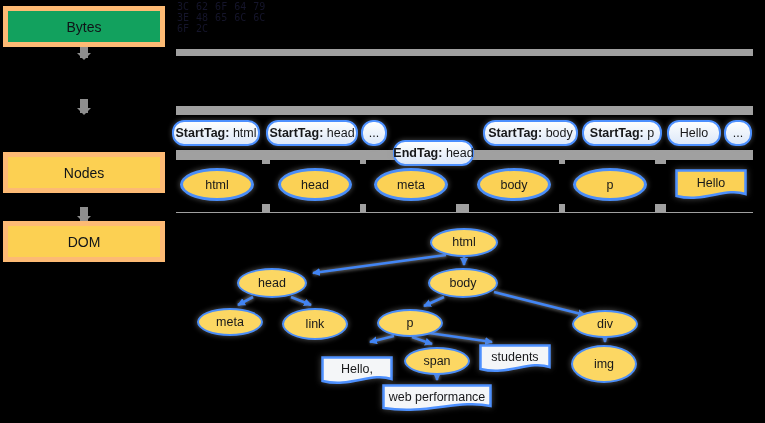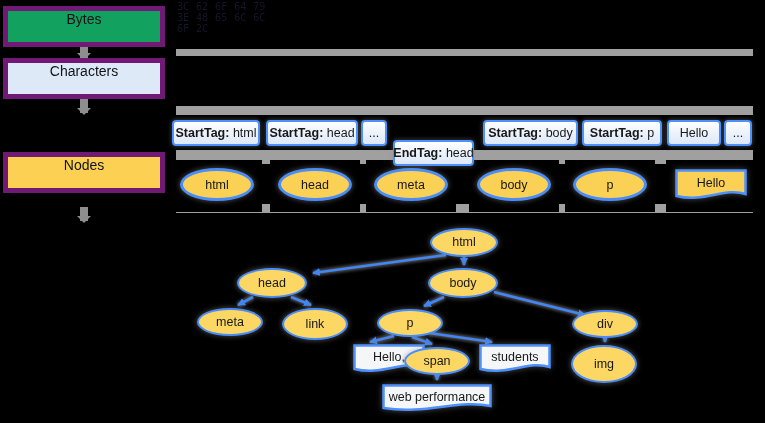--- a/index.html
+++ b/index.html
@@ -1,31 +1,31 @@
 <!DOCTYPE html>
 <html><head>
 <meta charset="utf-8">
 <style>
   html,body{margin:0;padding:0;background:#000;}
   #canvas{position:relative;width:765px;height:423px;background:#000;overflow:hidden;
           font-family:"Liberation Sans","DejaVu Sans",sans-serif;}
   
-  .stage{position:absolute;left:3px;width:152px;height:31px;border:5px solid #701a75;
-         display:flex;align-items:flex-start;justify-content:center;z-index:3;}
+  .stage{position:absolute;left:3px;width:152px;height:31px;border:5px solid #fdba74;
+         display:flex;align-items:center;justify-content:center;z-index:3;}
   .stage span{font-size:14px;color:#101418;}
   .connector{position:absolute;left:80px;width:8px;background:#8e8e8e;z-index:2;}
   .conn-arrow{position:absolute;left:77px;width:0;height:0;border-left:7px solid transparent;
               border-right:7px solid transparent;border-top:7px solid #8e8e8e;z-index:2;}
   
   .bar{position:absolute;left:176px;width:577px;background:#a0a0a0;z-index:1;}
   .faint{position:absolute;left:177px;top:1px;width:90px;font-family:"DejaVu Sans Mono",monospace;
          font-size:10px;line-height:11px;color:#15152b;z-index:1;word-spacing:1px;}
   
   .token{position:absolute;top:120px;height:26px;box-sizing:border-box;
-         border:2px solid #4d90fe;border-radius:4px;
+         border:2px solid #4d90fe;border-radius:12px;
          background:linear-gradient(#fdfefe,#dde8f8);
          display:flex;align-items:center;justify-content:center;
          font-size:12.5px;color:#17181a;z-index:4;white-space:pre;
          box-shadow:0 0 4px 1px rgba(150,150,150,.35);}
   .token b{font-weight:700;}
   
   .knockout{position:absolute;top:160px;height:52px;background:#000;z-index:2;}
   .ellipse{position:absolute;border-radius:50%;background:#fbd155;border:3px solid #4a8df8;
            box-sizing:border-box;display:flex;align-items:center;justify-content:center;
            font-size:12.5px;color:#17181a;z-index:5;
@@ -36,25 +36,25 @@
   .tree-label{pointer-events:none;}
 </style>
 </head>
 <body>
 
 <div id="canvas">
 
   <div class="stage" style="top: 6px; background: rgb(18, 161, 94);">
       <span>Bytes</span>
     </div>
-  <div class="stage" style="top: 58px; background: rgb(221, 233, 247);">
-      <span>Characters</span>
-    </div>
   <div class="stage" style="top: 152px; background: rgb(252, 208, 82);">
       <span>Nodes</span>
+    </div>
+  <div class="stage" style="top: 221px; background: rgb(252, 208, 82);">
+      <span>DOM</span>
     </div>
 
   <div class="connector" style="top:47px;height:11px"></div>
   <div class="conn-arrow" style="top:53px"></div>
   <div class="connector" style="top:99px;height:14px"></div>
   <div class="conn-arrow" style="top:108px"></div>
   <div class="connector" style="top:154px;height:12px"></div>
   <div class="conn-arrow" style="top:161px"></div>
   <div class="connector" style="top:207px;height:14px"></div>
   <div class="conn-arrow" style="top:216px"></div>
@@ -131,21 +131,21 @@
       </g>
   </svg>
   <div id="tree-nodes">
       <div class="ellipse" style="left: 430px; top: 227.5px; width: 68px; height: 29px; background: rgb(252, 215, 99); border-width: 2.5px; z-index: 5;">html</div>
       <div class="ellipse" style="left: 237px; top: 268px; width: 70px; height: 30px; background: rgb(252, 215, 99); border-width: 2.5px; z-index: 5;">head</div>
       <div class="ellipse" style="left: 428px; top: 268px; width: 70px; height: 30px; background: rgb(252, 215, 99); border-width: 2.5px; z-index: 5;">body</div>
       <div class="ellipse" style="left: 197px; top: 308px; width: 66px; height: 28px; background: rgb(252, 215, 99); border-width: 2.5px; z-index: 5;">meta</div>
       <div class="ellipse" style="left: 282px; top: 308px; width: 66px; height: 32px; background: rgb(252, 215, 99); border-width: 2.5px; z-index: 5;">link</div>
       <div class="ellipse" style="left: 377px; top: 309px; width: 66px; height: 28px; background: rgb(252, 215, 99); border-width: 2.5px; z-index: 5;">p</div>
       <div class="ellipse" style="left: 572px; top: 310px; width: 66px; height: 28px; background: rgb(252, 215, 99); border-width: 2.5px; z-index: 5;">div</div>
-      <div class="tnode" style="position: absolute; left: 321px; top: 344px; z-index: 5; margin-left: 32px;"><svg width="72" height="34">
+      <div class="tnode" style="position: absolute; left: 321px; top: 356px; z-index: 5;"><svg width="72" height="34">
           <path d="M1.5,1.5 H70.5 V23 C 50.4,16 28.8,32 1.5,25 Z" fill="#f4f6f8" stroke="#4d90fe" stroke-width="2.5"></path>
           <text x="36" y="13" text-anchor="middle" dominant-baseline="central" class="tree-label">Hello,</text>
         </svg></div>
       <div class="ellipse" style="left: 404px; top: 347px; width: 66px; height: 28px; background: rgb(252, 215, 99); border-width: 2.5px; z-index: 5; text-align: right;">span</div>
       <div class="tnode" style="position: absolute; left: 479px; top: 344px; z-index: 5;"><svg width="72" height="34">
           <path d="M1.5,1.5 H70.5 V23 C 50.4,16 28.8,32 1.5,25 Z" fill="#f4f6f8" stroke="#4d90fe" stroke-width="2.5"></path>
           <text x="36" y="13" text-anchor="middle" dominant-baseline="central" class="tree-label">students</text>
         </svg></div>
       <div class="ellipse" style="left: 571px; top: 345px; width: 66px; height: 38px; background: rgb(252, 215, 99); border-width: 2.5px; z-index: 5;">img</div>
       <div class="tnode" style="position: absolute; left: 382px; top: 383.5px; z-index: 5;"><svg width="110" height="33">

